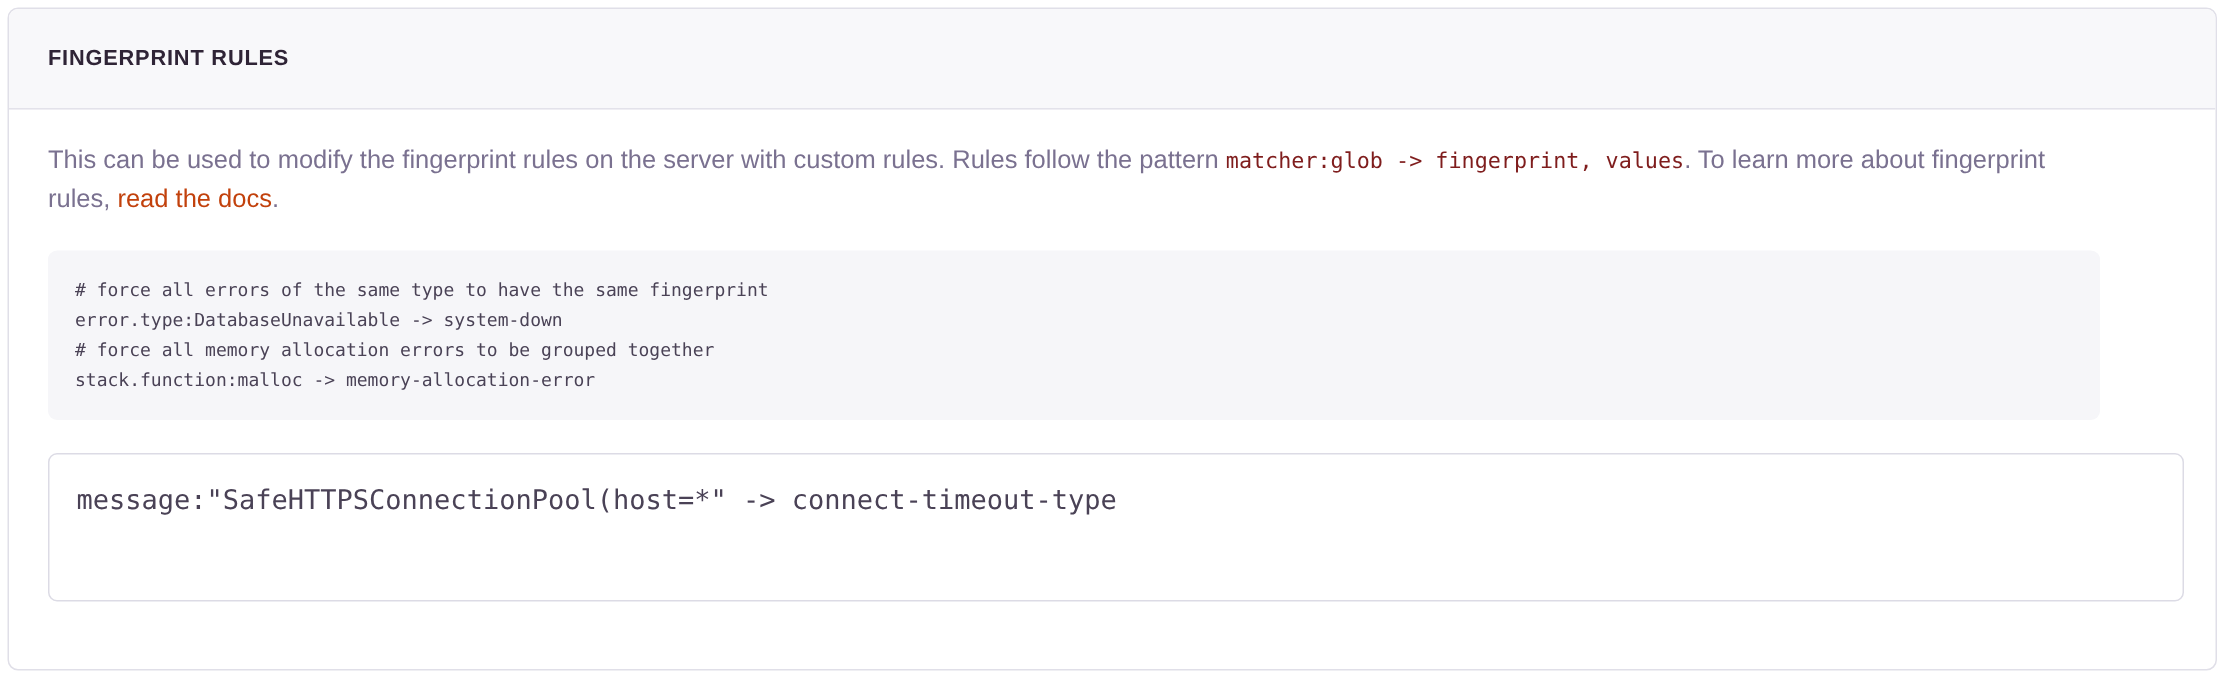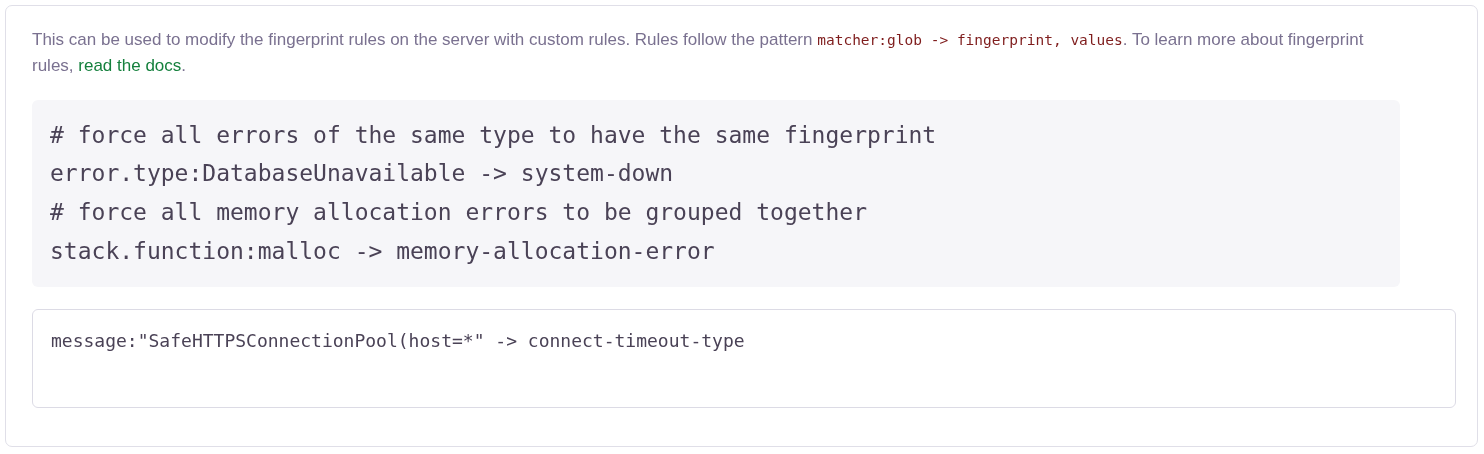--- a/index.html
+++ b/index.html
@@ -61,33 +61,33 @@
 
   .description .inline-code {
     font-family: "DejaVu Sans Mono", "Liberation Mono", monospace;
     font-size: 14.5px;
     color: #7f1d1d;
     letter-spacing: 0;
     white-space: nowrap;
   }
 
   .description a.doc-link {
-    color: #15803d;
+    color: #c2410c;
     text-decoration: none;
   }
 
   .code-block {
     margin: 21px 0 0 0;
     background: #f6f6f9;
     border-radius: 6px;
     padding: 16px 18px 17px 18px;
     width: 1368px;
     box-sizing: border-box;
     font-family: "DejaVu Sans Mono", "Liberation Mono", monospace;
-    font-size: 23px;
+    font-size: 12px;
     line-height: 1.68;
     color: #4a4256;
     white-space: pre;
     overflow: hidden;
   }
 
   .rule-input {
     display: block;
     margin: 22px 0 0 0;
     width: 1424px;
@@ -107,20 +107,23 @@
   }
   .rule-input::placeholder {
     color: #a9a4b8;
   }
 </style>
 </head>
 <body>
 
 <div class="panel">
 
+  <div class="panel-header">
+    <span class="panel-title">FINGERPRINT RULES</span>
+  </div>
 
   <div class="panel-body">
 
     <p class="description"><span>This can be used to modify the fingerprint rules on the server with custom rules. Rules follow the pattern </span><code class="inline-code">matcher:glob -&gt; fingerprint, values</code><span>. To learn more about fingerprint rules, </span><a class="doc-link" href="#">read the docs</a><span>.</span></p>
 
     <pre class="code-block"># force all errors of the same type to have the same fingerprint
 error.type:DatabaseUnavailable -&gt; system-down
 # force all memory allocation errors to be grouped together
 stack.function:malloc -&gt; memory-allocation-error</pre>
 

